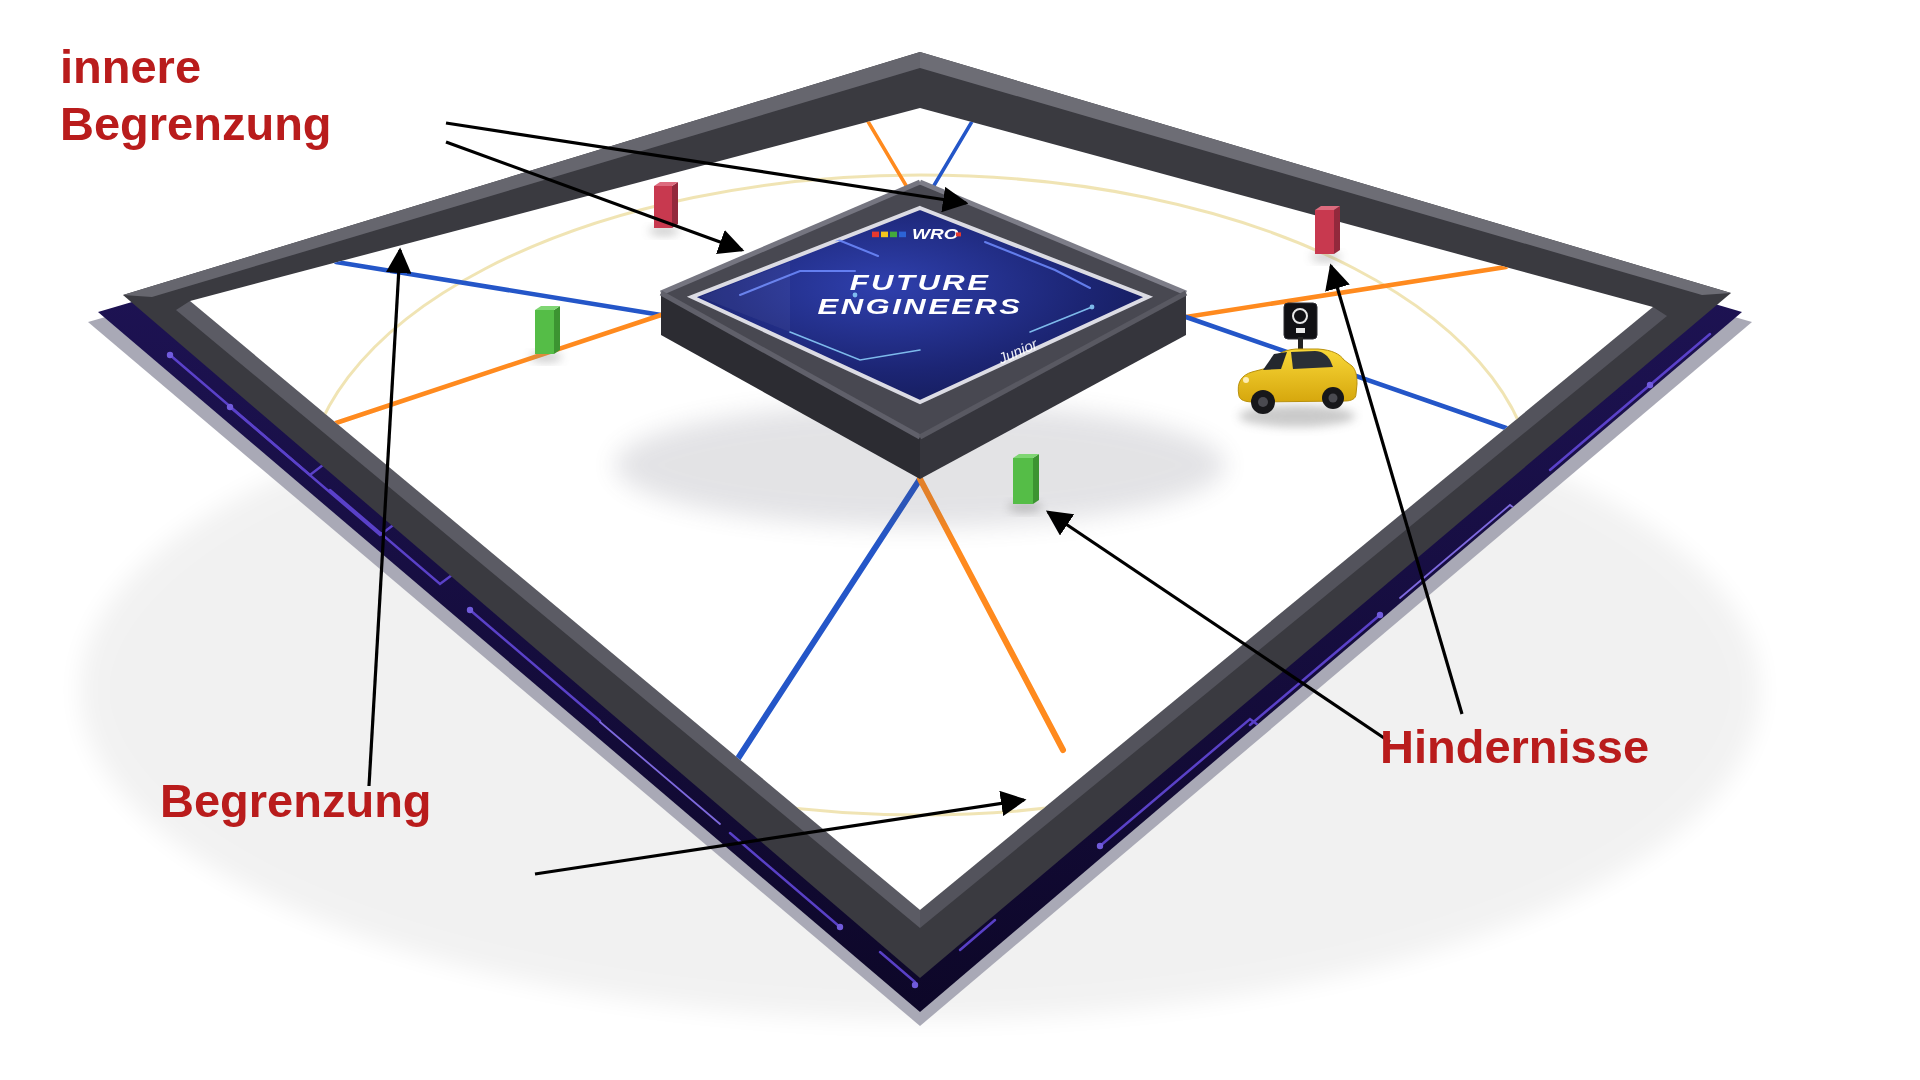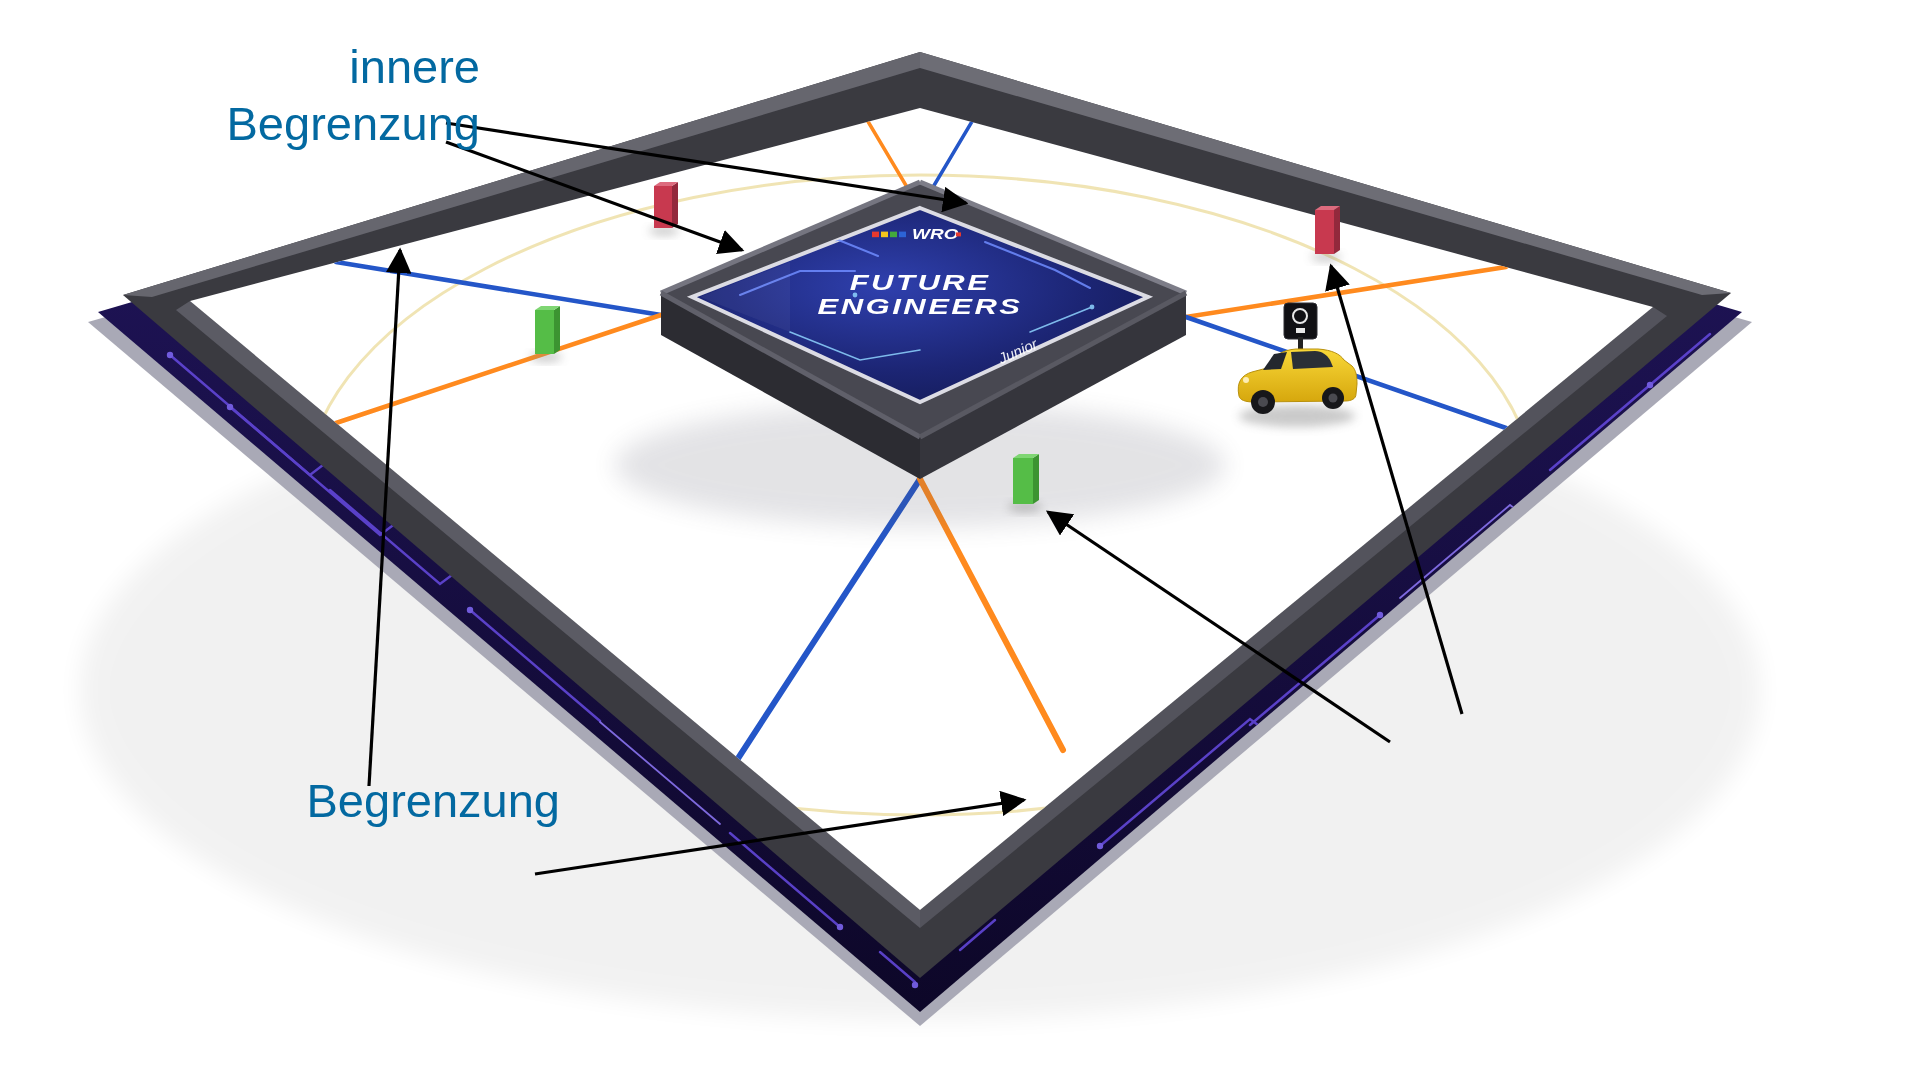--- a/index.html
+++ b/index.html
@@ -1,19 +1,19 @@
 <!DOCTYPE html>
 <html><head>
 <meta charset="utf-8">
 <style>
   html,body{margin:0;padding:0;background:#ffffff;}
   .stage{position:relative;width:1920px;height:1080px;background:#ffffff;overflow:hidden;
          font-family:"Liberation Sans",sans-serif;}
   .scene-svg{position:absolute;left:0;top:0;width:1920px;height:1080px;}
-  .label{position:absolute;font-weight:400;color:#0369a1;text-align:right;line-height:1.22;
+  .label{position:absolute;font-weight:700;color:#b91c1c;text-align:left;line-height:1.22;
          font-size:47px;z-index:5;}
   .label span{display:block;}
   .label-obstacles{font-size:47px;}
 </style>
 </head>
 <body>
 
 <div class="stage">
 
 <svg class="scene-svg" viewBox="0 0 1920 1080">
@@ -198,14 +198,17 @@
 
 <div class="label" style="left:60px;top:38px;width:420px;">
   <span>innere</span>
   <span>Begrenzung</span>
 </div>
 
 <div class="label" style="left:160px;top:772px;width:400px;">
   <span>Begrenzung</span>
 </div>
 
+<div class="label label-obstacles" style="left:1380px;top:718px;width:360px;">
+  <span>Hindernisse</span>
+</div>
 
 </div>
 
 </body></html>

